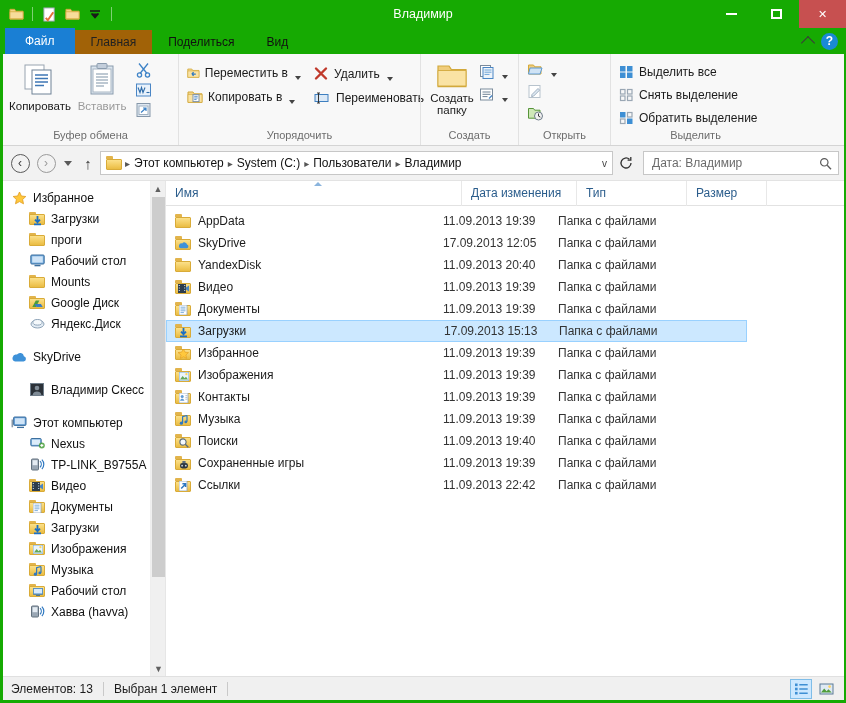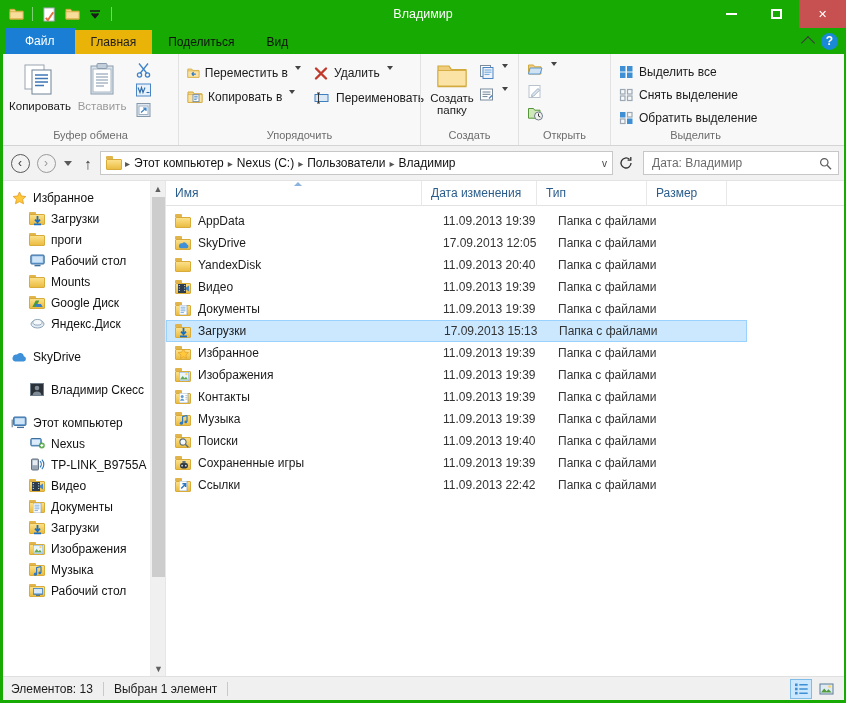--- a/index.html
+++ b/index.html
@@ -83,21 +83,21 @@
     display: flex; align-items: center;
     font-size: 12px;
     color: #222;
   }
   .tab.file {
     background: #1a7fd4;
     color: #fff;
     padding: 0 20px;
     height: 26px;
   }
-  .tab.active { background: #eab308; }
+  .tab.active { background: #a16207; }
   .tab.inactive { color: #111; }
   .tabstrip-right {
     margin-left: auto;
     display: flex;
     align-items: center;
     gap: 8px;
     padding-right: 8px;
     height: 26px;
   }
   .chev-up {
@@ -141,21 +141,21 @@
     display: flex; flex-direction: column; align-items: center;
     width: 62px;
     padding-top: 3px;
     font-size: 11.5px;
     color: #1b1b1b;
   }
   .bigbtn .lbl { margin-top: 2px; text-align:center; line-height: 12px; }
   .bigbtn.disabled .lbl { color: #9a9a9a; }
   .smallcol { display: flex; flex-direction: column; gap: 2px; padding-top: 2px; }
   .smallbtn {
-    display: flex; align-items: flex-start; gap: 5px;
+    display: flex; align-items: flex-end; gap: 5px;
     font-size: 12px;
     padding: 1px 4px 1px 2px;
     color: #1b1b1b;
     white-space: nowrap;
   }
   .caret {
     width: 0; height: 0;
     border-left: 3.5px solid transparent;
     border-right: 3.5px solid transparent;
     border-top: 4px solid #444;
@@ -288,21 +288,21 @@
     color: #2b5d8c;
     position: relative;
   }
   .colhdr .c {
     height: 25px;
     display: flex; align-items: center;
     padding-left: 9px;
     border-right: 1px solid #e8e8e8;
     position: relative;
   }
-  .c-name { width: 256px; }
+  .c-name { width: 296px; }
   .c-date { width: 115px; }
   .c-type { width: 110px; }
   .c-size { width: 80px; }
   .sortmark {
     position: absolute;
     top: 1px; left: 50%;
     width: 0;height:0;
     border-left: 4px solid transparent;
     border-right: 4px solid transparent;
     border-bottom: 4px solid #8ab4dd;
@@ -627,21 +627,21 @@
 
     <div class="crumbbox">
       <span class="fi" style="margin:0 2px 0 1px">
         <span class="tab0"></span>
           <span class="body0"></span>
       </span>
       <div class="crumbs">
         <span class="crumb-sep">▸</span>
         <span class="crumb">Этот компьютер</span>
         <span class="crumb-sep">▸</span>
-        <span class="crumb">Nexus (C:)</span>
+        <span class="crumb">System (C:)</span>
         <span class="crumb-sep">▸</span>
         <span class="crumb">Пользователи</span>
         <span class="crumb-sep">▸</span>
         <span class="crumb">Владимир</span>
       </div>
       <div class="crumb-drop">
         <span class="vcaret">v</span>
       </div>
     </div>
     <div class="navbtn" style="width:22px">
@@ -845,20 +845,30 @@
         <span class="fi">
             <span class="tab0"></span>
             <span class="body0"></span>
           <svg style="position:absolute;left:3.5px;top:4px" width="10" height="8" viewBox="0 0 10 8">
               <rect x="0" y="0" width="10" height="6.4" rx=".6" fill="#6ea8dc" stroke="#3c6f9e" stroke-width=".7"></rect>
               <rect x="1" y="1" width="8" height="4.3" fill="#d8eafa"></rect>
               <path d="M3 7.6h4" stroke="#3c6f9e" stroke-width="1"></path>
             </svg>
         </span>
         <span>Рабочий стол</span>
+      </div>
+      <div class="navitem child">
+        <span class="mini">
+          <svg width="15" height="13" viewBox="0 0 15 13">
+              <rect x="1.5" y="1" width="7" height="11" rx="1" fill="#9aa7b4" stroke="#63717e"></rect>
+              <rect x="2.6" y="2.2" width="4.8" height="5" fill="#e4ebf2"></rect>
+              <path d="M10 3.2a4.4 4.4 0 0 1 0 6.2M11.9 1.6a6.8 6.8 0 0 1 0 9.4" fill="none" stroke="#2f78c0" stroke-width="1.2"></path>
+            </svg>
+        </span>
+        <span>Хавва (havva)</span>
       </div>
     </div>
 
     <div class="navscroll">
       <div class="arrow">▲</div>
       <div class="navthumb"></div>
       <div class="arrow" style="position:absolute;bottom:0;left:0">▼</div>
     </div>
 
     <div class="filepane">

